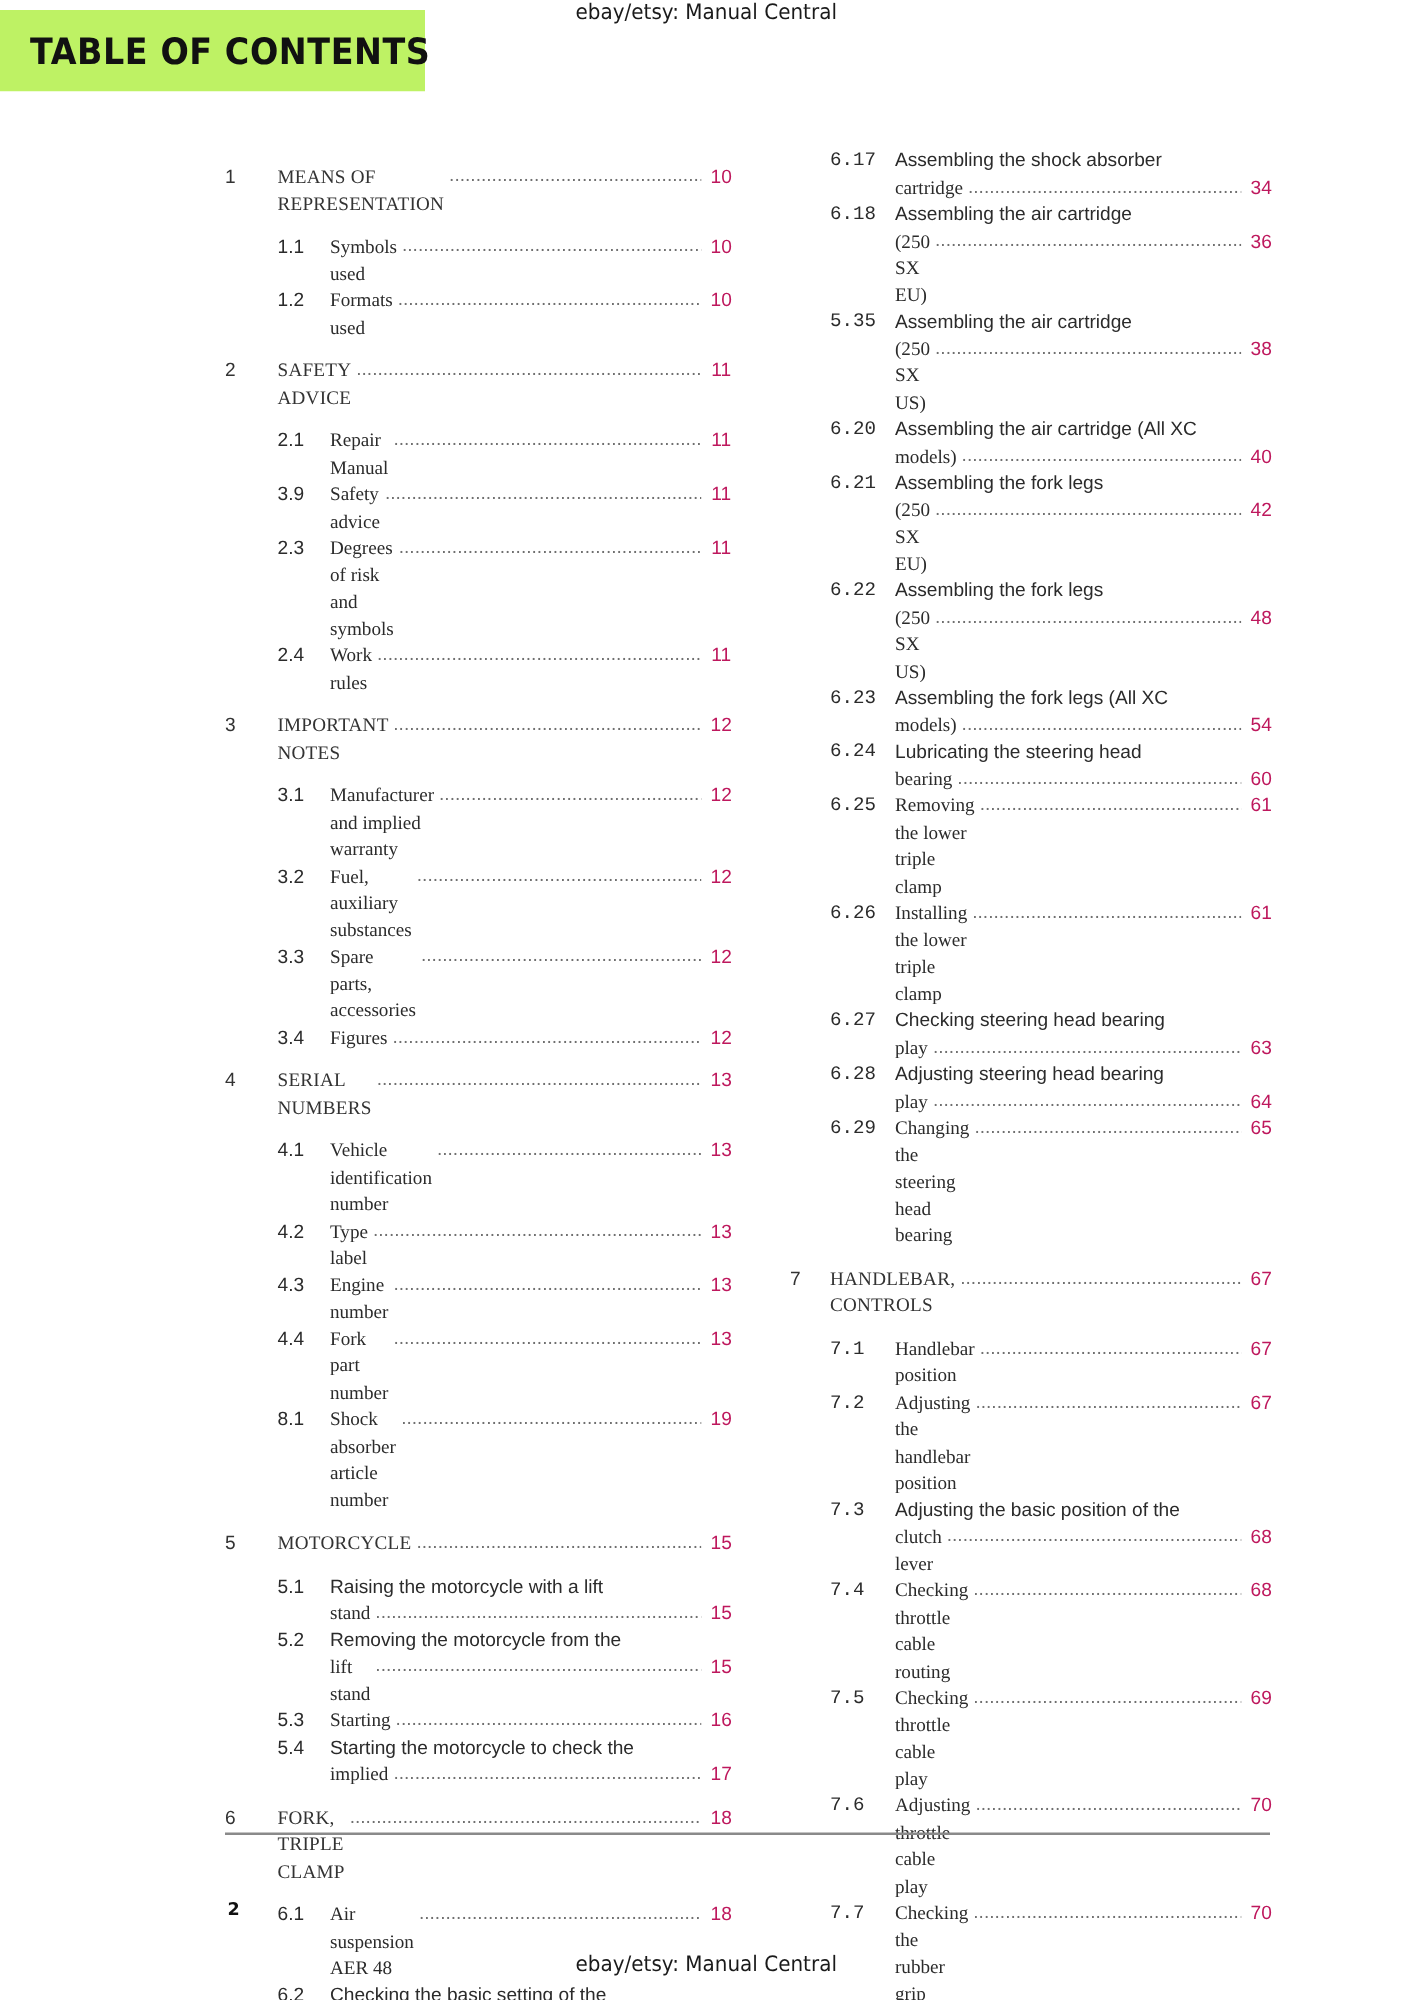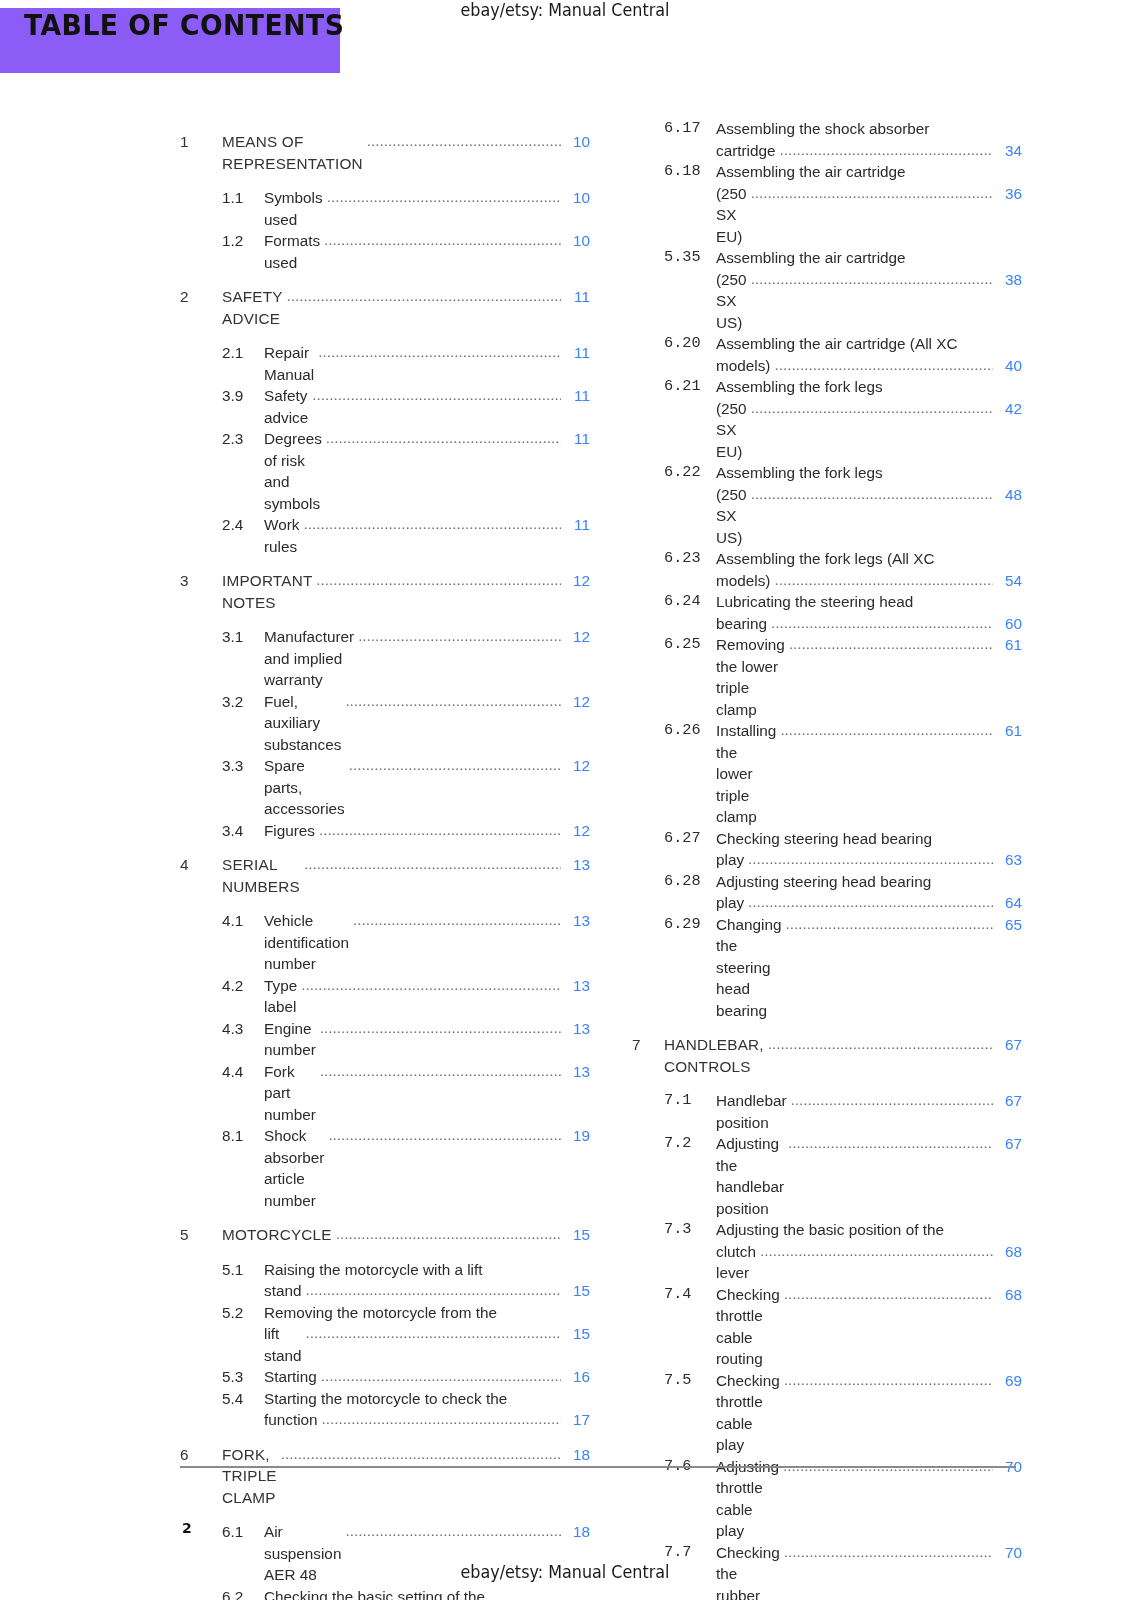--- a/index.html
+++ b/index.html
@@ -16,23 +16,23 @@
     -webkit-font-smoothing: antialiased;
   }
 
   
   .toc-banner {
     position: absolute;
     left: 0;
     top: 8px;
     width: 340px;
     height: 65px;
-    background: #8b5cf6;
+    background: #bef264;
     display: flex;
-    align-items: flex-start;
+    align-items: center;
   }
   .toc-banner-text {
     font-family: "DejaVu Sans", sans-serif;
     font-weight: bold;
     font-size: 29px;
     letter-spacing: 0.5px;
     color: #111111;
     padding-left: 26px;
     white-space: nowrap;
     transform: scaleX(0.92);
@@ -103,35 +103,36 @@
     flex: 1 1 auto;
     min-width: 0;
     position: relative;
   }
   .title-line {
     display: flex;
     align-items: baseline;
   }
   .title {
     white-space: pre-wrap;
+    font-family: Liberation Serif, serif;
   }
   .leader {
     flex: 1 1 auto;
     margin: 0 3px 0 4px;
     overflow: hidden;
     white-space: nowrap;
     color: #6f6f6f;
     position: relative;
     top: -1px;
   }
   .page {
     flex: 0 0 auto;
-    text-align: right;
+    text-align: center;
     width: 26px;
-    color: #3b82f6;
+    color: #be185d;
   }
   .wrap-first {
     
     display: block;
     white-space: pre-wrap;
   }
   .uppercase { letter-spacing: 0.2px; }
 
   
   .rule {
@@ -393,21 +394,21 @@
             <span class="leader">........................................................................................................................................................................................................</span>
             <span class="page">16</span>
           </div>
         </div>
       </div>
       <div class="entry sub">
         <div class="num">5.4</div>
         <div class="body">
           <div class="wrap-first">Starting the motorcycle to check the</div>
           <div class="title-line">
-            <span class="title">function</span>
+            <span class="title">implied</span>
             <span class="leader">........................................................................................................................................................................................................</span>
             <span class="page">17</span>
           </div>
         </div>
       </div>
       <div class="entry chapter">
         <div class="num">6</div>
         <div class="body">
           <div class="title-line">
             <span class="title uppercase">FORK, TRIPLE CLAMP</span>

